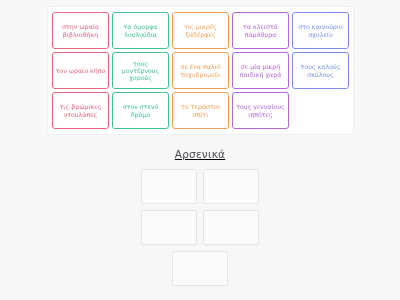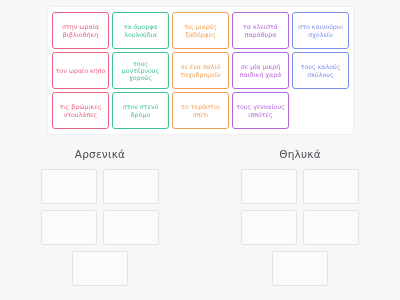--- a/index.html
+++ b/index.html
@@ -63,20 +63,21 @@
     cursor: default;
   }
 
   
   #categories {
     position: absolute;
     left: 0;
     top: 148px;
     width: 400px;
     display: flex;
+    text-decoration: underline;
   }
   .cat-group {
     flex: 1 1 0;
     display: flex;
     flex-direction: column;
     align-items: center;
   }
   .cat-title {
     font-size: 10.5px;
     color: #4a4a52;
@@ -145,29 +146,13 @@
         </div>
         <div class="slot-row">
           <div class="drop-slot"></div>
           <div class="drop-slot"></div>
         </div>
         <div class="slot-row">
           <div class="drop-slot"></div>
         </div>
       </div>
     </div>
-    <div class="cat-group">
-      <div class="cat-title">Θηλυκά</div>
-      <div class="slot-rows">
-        <div class="slot-row">
-          <div class="drop-slot"></div>
-          <div class="drop-slot"></div>
-        </div>
-        <div class="slot-row">
-          <div class="drop-slot"></div>
-          <div class="drop-slot"></div>
-        </div>
-        <div class="slot-row">
-          <div class="drop-slot"></div>
-        </div>
-      </div>
-    </div>
   </div>
 
 </body></html>

